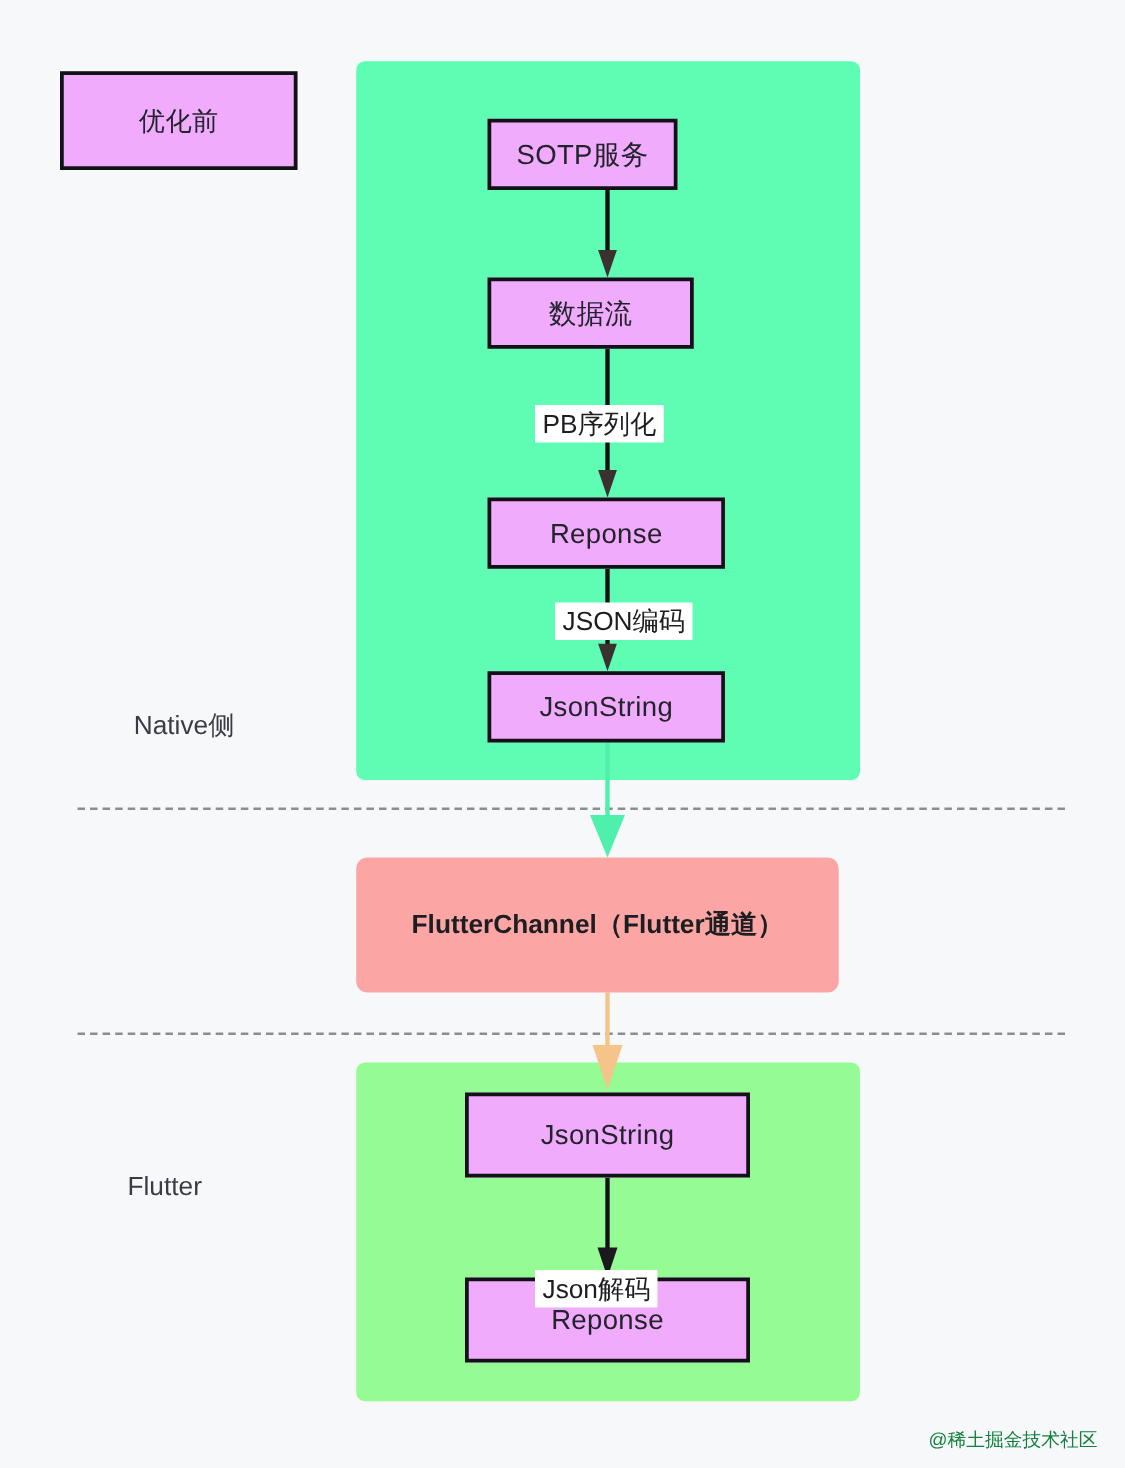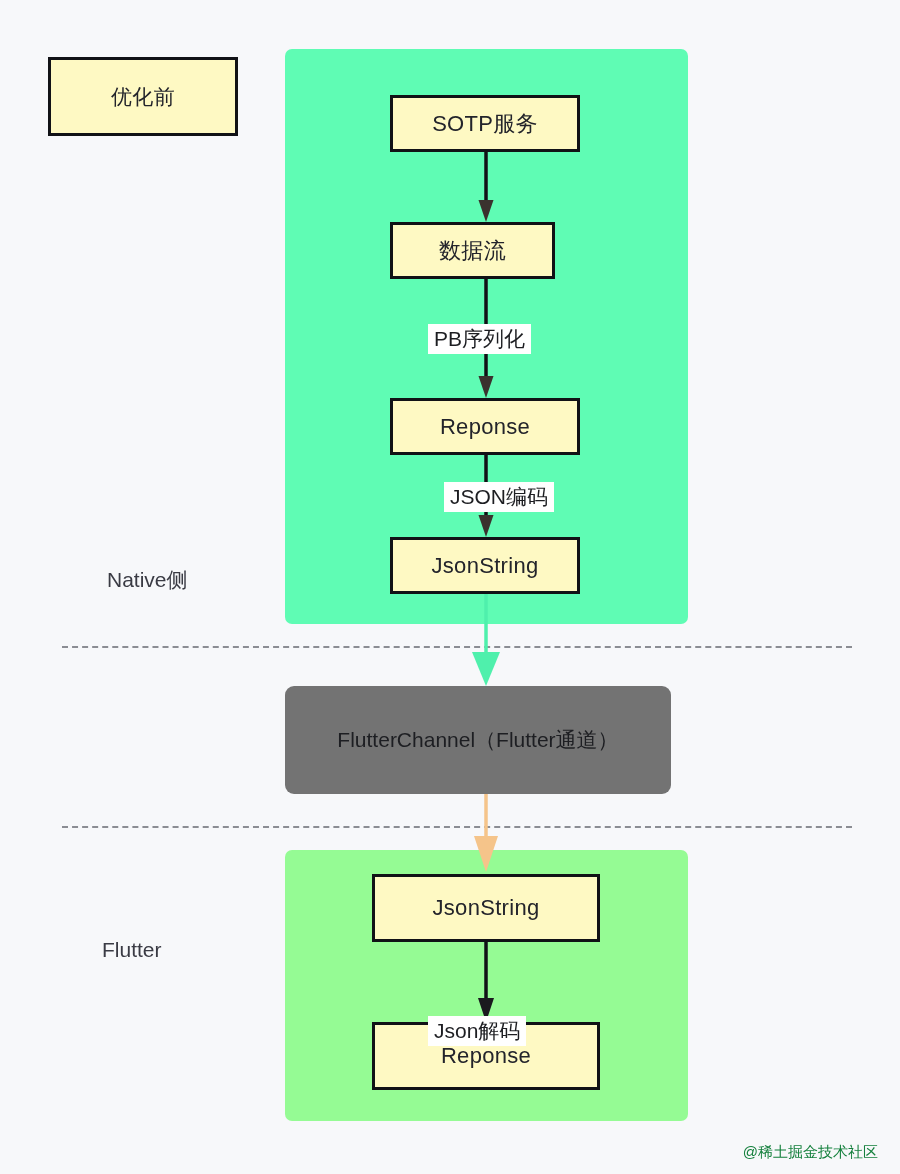--- a/index.html
+++ b/index.html
@@ -16,21 +16,21 @@
     width: 900px;
     height: 1174px;
     background: #f7f8fa;
     overflow: hidden;
   }
 
   
   .node {
     position: absolute;
     box-sizing: border-box;
-    background: #fef9c3;
+    background: #f0abfc;
     border: 3px solid #111216;
     display: flex;
     align-items: center;
     justify-content: center;
     color: #23242b;
     font-size: 22px;
     letter-spacing: 0.3px;
     white-space: nowrap;
     z-index: 6;
   }
@@ -67,31 +67,32 @@
   }
 
   
   .channel-box {
     position: absolute;
     box-sizing: border-box;
     left: 285px;
     top: 686px;
     width: 386px;
     height: 108px;
-    background: #737373;
+    background: #fca5a5;
     border-radius: 9px;
     display: flex;
     align-items: center;
     justify-content: center;
     text-align: center;
     font-size: 21px;
     color: #1d1e22;
     line-height: 1.5;
     padding: 0 26px;
     z-index: 6;
+    font-weight: bold;
   }
 
   
   .lane-label {
     position: absolute;
     font-size: 21px;
     color: #3a3b44;
     white-space: nowrap;
     z-index: 5;
   }
@@ -148,21 +149,21 @@
   <div class="panel panel-flutter"></div>
 
   <div class="divider divider-1"></div>
   <div class="divider divider-2"></div>
 
   <div class="node title-box">优化前</div>
 
   <div class="lane-label lane-label-native">Native侧</div>
   <div class="lane-label lane-label-flutter">Flutter</div>
 
-  <div class="node" style="left:390px; top:95px; width:190px; height:57px;">SOTP服务</div>
+  <div class="node" style="left:390px; top:95px; width:152px; height:57px;">SOTP服务</div>
 
   <div class="node" style="left:390px; top:222px; width:165px; height:57px;">数据流</div>
 
   <div class="node" style="left:390px; top:398px; width:190px; height:57px;">Reponse</div>
 
   <div class="node" style="left:390px; top:537px; width:190px; height:57px;">JsonString</div>
 
   <div class="channel-box">FlutterChannel（Flutter通道）</div>
 
   <div class="node" style="left:372px; top:874px; width:228px; height:68px;">JsonString</div>

